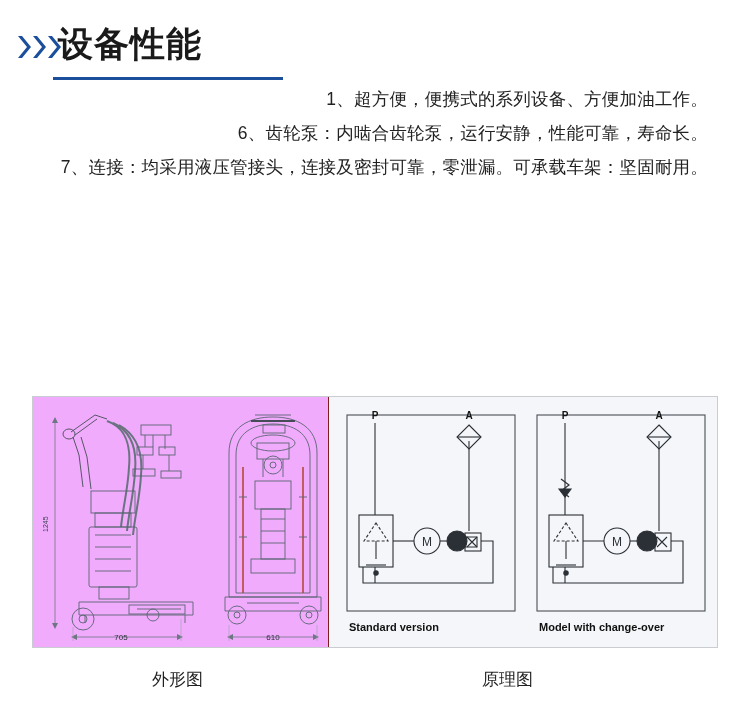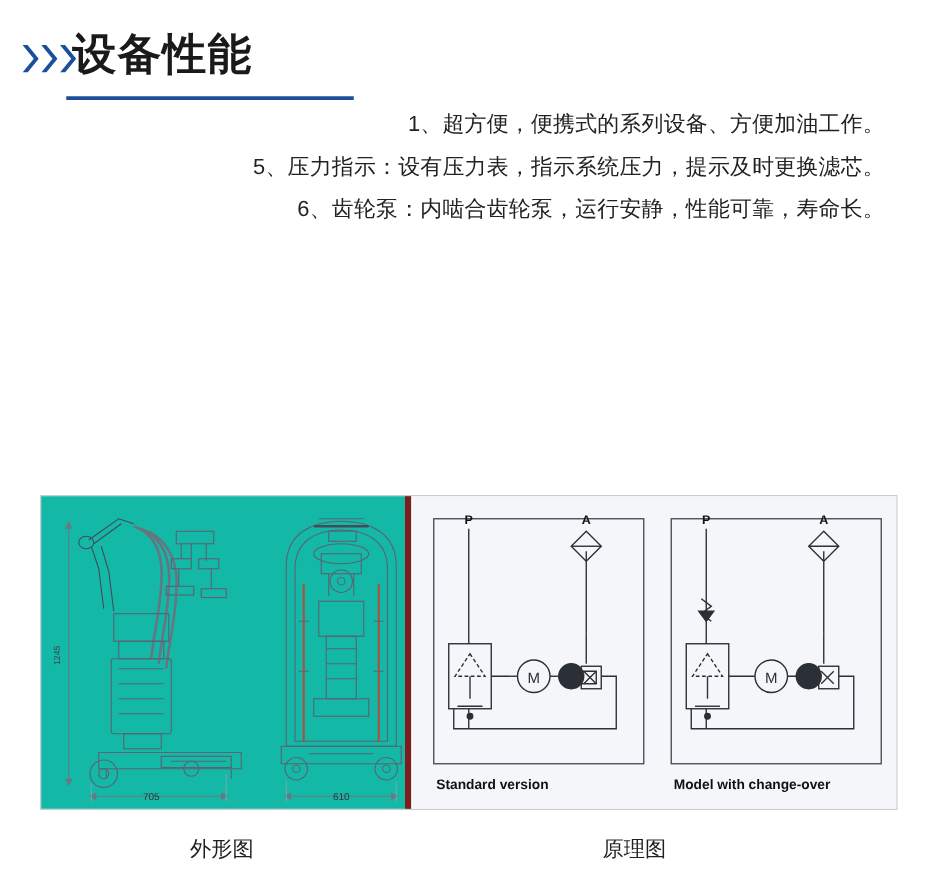--- a/index.html
+++ b/index.html
@@ -85,23 +85,23 @@
     height: 252px;
     border: 1px solid #c9ccd1;
     background: #f3f5f8;
     box-sizing: border-box;
     display: flex;
   }
   .fig-left {
     position: relative;
     width: 296px;
     height: 100%;
-    border-right: 5px solid #7f1d1d;
+    border-right: 1px solid #7f1d1d;
     box-sizing: border-box;
-    background: #14b8a6;
+    background: #f0abfc;
   }
   .fig-right {
     position: relative;
     flex: 1;
     height: 100%;
     background: #f4f6f9;
   }
   .caption-row {
     position: absolute;
     left: 32px;
@@ -136,22 +136,22 @@
       <svg class="chev" viewBox="0 0 13 22">
         <polygon points="0,0 9,11 0,22 4,22 13,11 4,0" fill="#1b4f9c"></polygon>
       </svg>
     </div>
     <div class="header-title">设备性能</div>
     <div class="header-rule"></div>
   </div>
 
   <div class="content">
     <p class="para">1、超方便，便携式的系列设备、方便加油工作。</p>
-    <p class="para">5、压力指示：设有压力表，指示系统压力，提示及时更换滤芯。</p>
     <p class="para">6、齿轮泵：内啮合齿轮泵，运行安静，性能可靠，寿命长。</p>
+    <p class="para">7、连接：均采用液压管接头，连接及密封可靠，零泄漏。可承载车架：坚固耐用。</p>
   </div>
 
   <div class="figures">
 
     <div class="fig-left">
       <svg width="296" height="250" viewBox="0 0 296 250">
         <g stroke="#5a6472" fill="none" stroke-width="0.9">
 
           <path d="M38 35 L62 18 L74 22" stroke="#454c57"></path>
           <path d="M42 38 L64 22" stroke="#454c57"></path>

